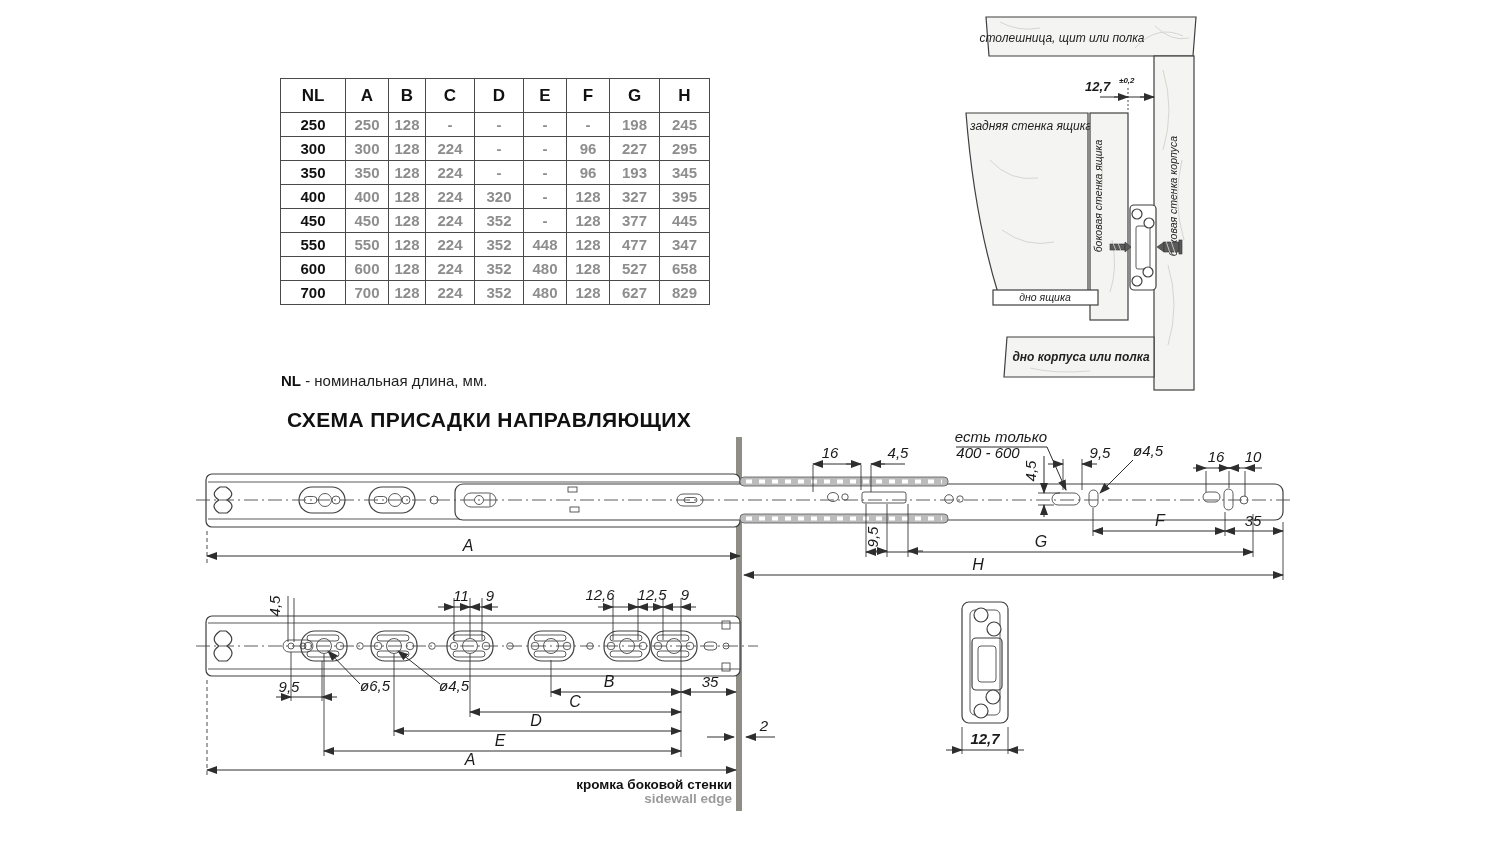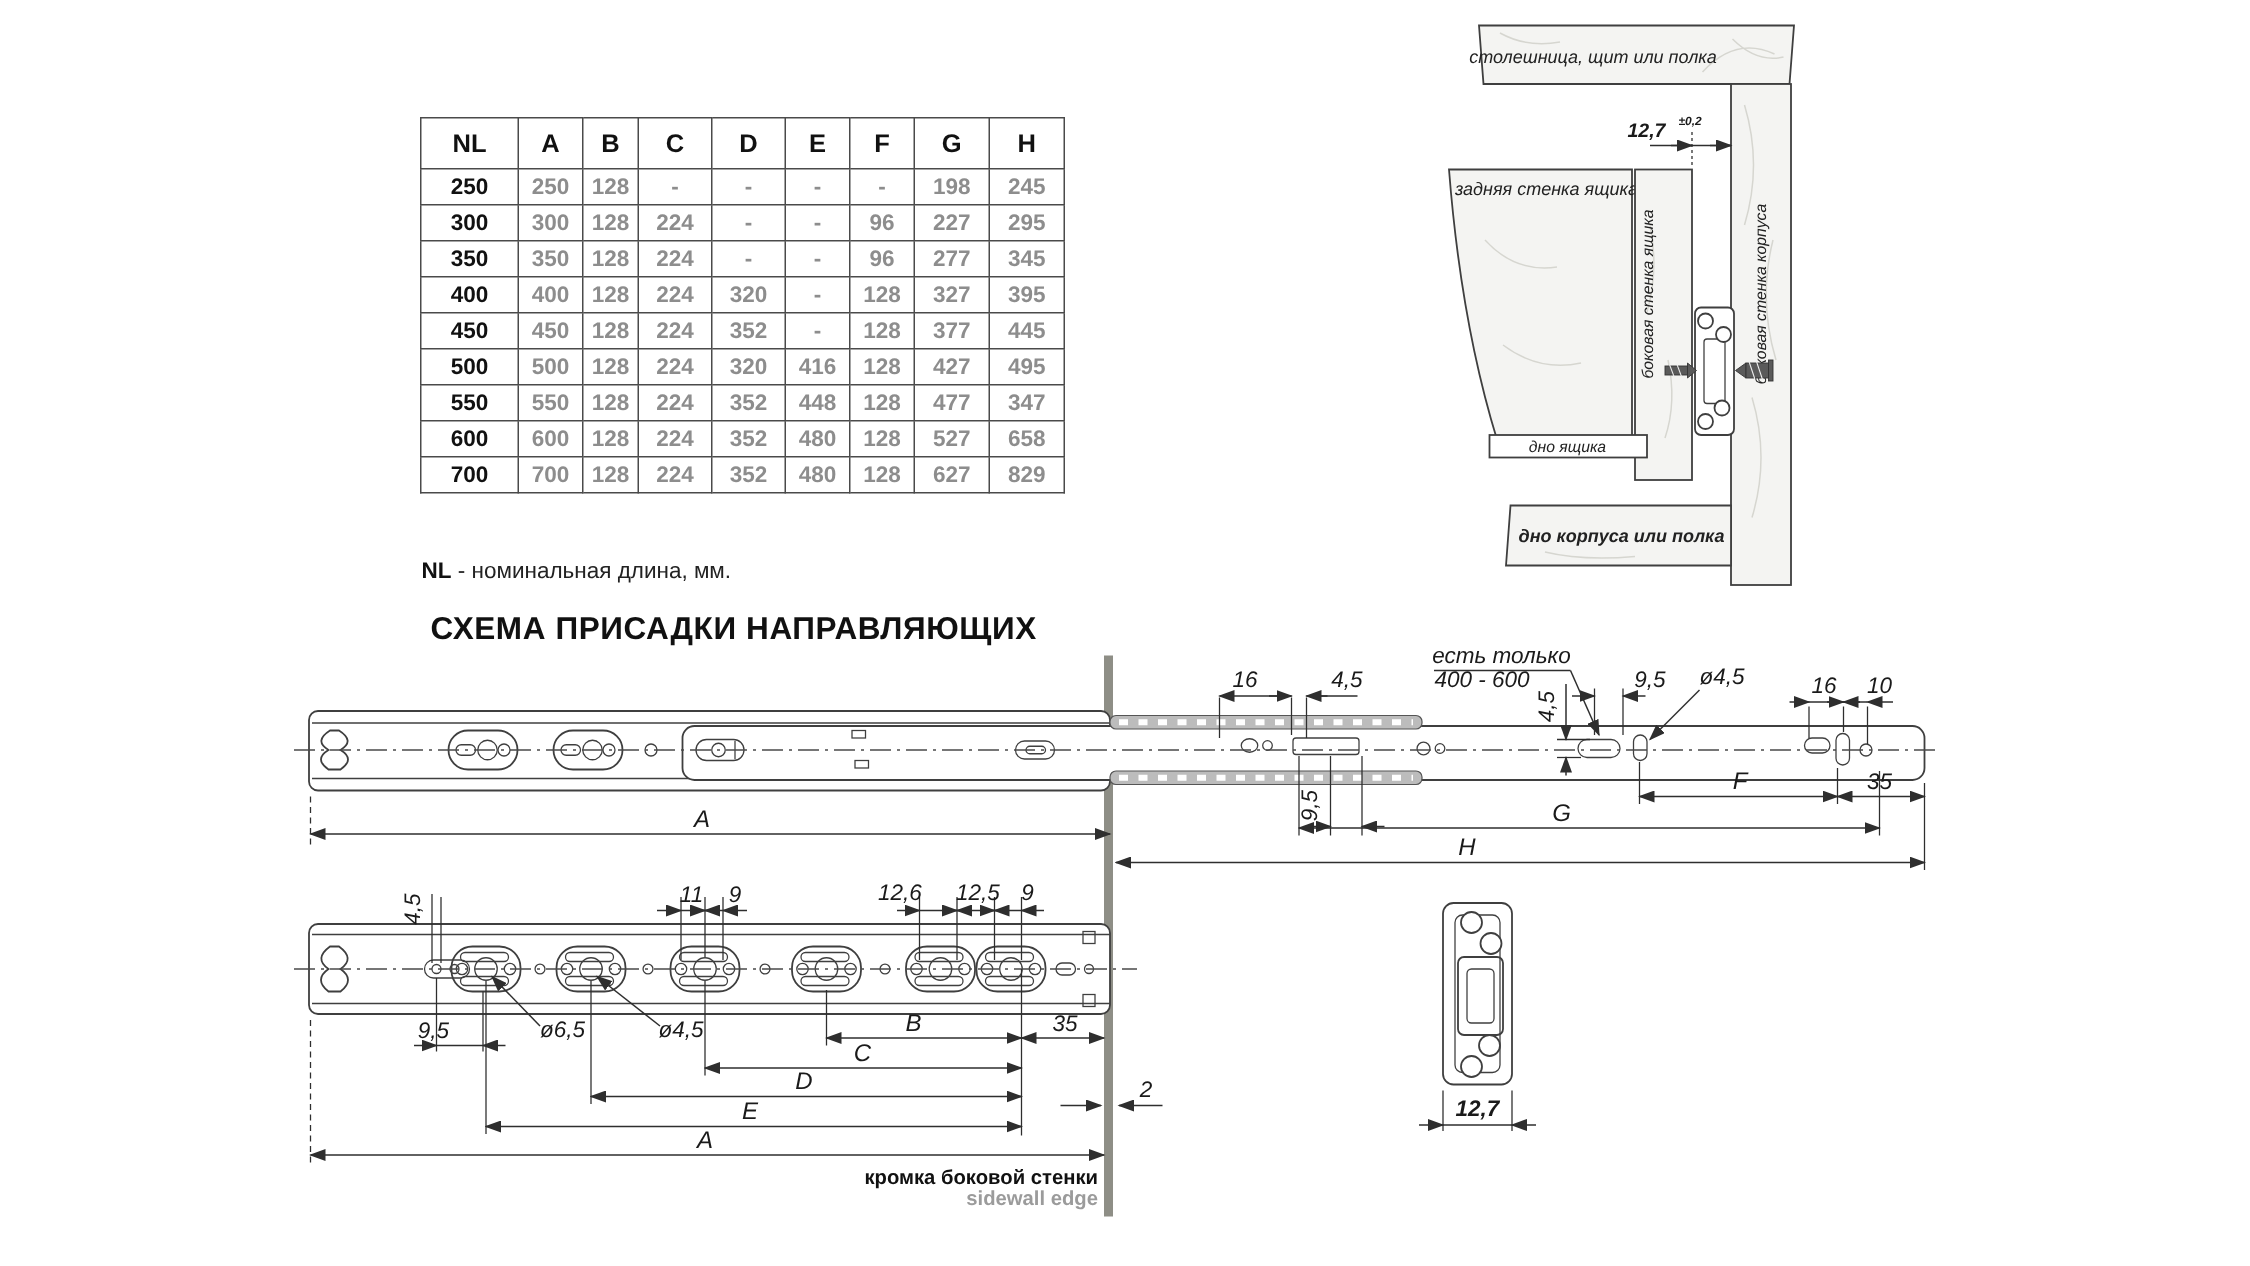--- a/index.html
+++ b/index.html
@@ -95,21 +95,21 @@
           <td>295</td>
         </tr>
         <tr>
           <td class="rowhead">350</td>
           <td>350</td>
           <td>128</td>
           <td>224</td>
           <td>-</td>
           <td>-</td>
           <td>96</td>
-          <td>277</td>
+          <td>193</td>
           <td>345</td>
         </tr>
         <tr>
           <td class="rowhead">400</td>
           <td>400</td>
           <td>128</td>
           <td>224</td>
           <td>320</td>
           <td>-</td>
           <td>128</td>
@@ -119,31 +119,20 @@
         <tr>
           <td class="rowhead">450</td>
           <td>450</td>
           <td>128</td>
           <td>224</td>
           <td>352</td>
           <td>-</td>
           <td>128</td>
           <td>377</td>
           <td>445</td>
-        </tr>
-        <tr>
-          <td class="rowhead">500</td>
-          <td>500</td>
-          <td>128</td>
-          <td>224</td>
-          <td>320</td>
-          <td>416</td>
-          <td>128</td>
-          <td>427</td>
-          <td>495</td>
         </tr>
         <tr>
           <td class="rowhead">550</td>
           <td>550</td>
           <td>128</td>
           <td>224</td>
           <td>352</td>
           <td>448</td>
           <td>128</td>
           <td>477</td>

